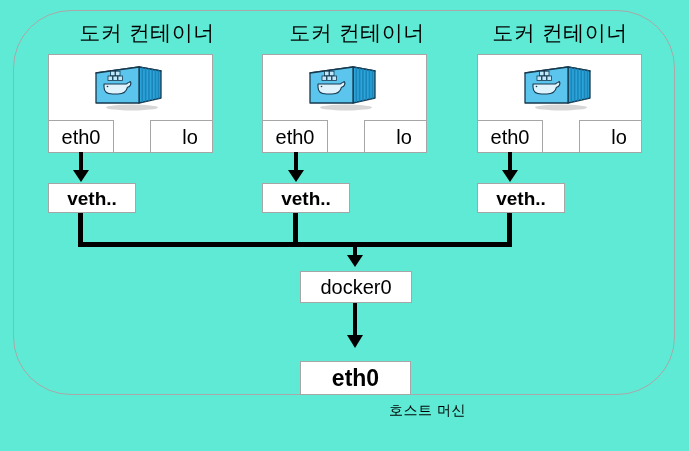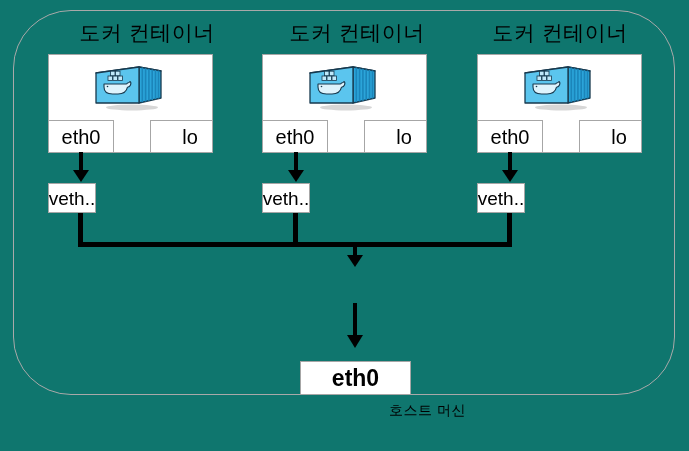--- a/index.html
+++ b/index.html
@@ -1,18 +1,18 @@
 <!DOCTYPE html>
 <html><head>
 <meta charset="utf-8">
 <style>
   html,body { margin:0; padding:0; background:#ffffff; }
   * { box-sizing:border-box; }
   .stage {
-    position:relative; width:689px; height:451px; background:#0f766e;
+    position:relative; width:689px; height:451px; background:#5eead4;
     font-family:"Liberation Sans", sans-serif; color:#000; overflow:hidden;
   }
 
   
   .host-rect {
     position:absolute; left:13px; top:10px; width:662px; height:385px;
     border:1.6px solid #a9a9a9; border-radius:58px; background:transparent;
   }
 
   
@@ -26,21 +26,21 @@
   .o1 { left:48px; } .o2 { left:262px; } .o3 { left:477px; }
 
   
   .small { position:absolute; border:1.3px solid #a6a6a6; background:#fff;
            display:flex; align-items:center; justify-content:center;
            font-size:20px; line-height:1; }
   .eth  { top:120px; width:66px; height:33px; }
   .e1 { left:48px; } .e2 { left:262px; } .e3 { left:477px; }
   .lo   { top:120px; width:63px; height:33px;padding-left:17px; }
   .l1 { left:150px; } .l2 { left:364px; } .l3 { left:579px; }
-  .veth { top:183px; width:48px; height:30px; font-size:19px; }
+  .veth { top:183px; width:88px; height:30px; font-size:19px;font-weight:bold; }
   .v1 { left:48px; } .v2 { left:262px; } .v3 { left:477px; }
 
   
   .dicon { position:absolute; top:63px; width:70px; height:48px; }
   .i1 { left:95px; } .i2 { left:309px; } .i3 { left:524px; }
 
   
   .arrow { position:absolute; width:16px; display:flex; flex-direction:column; align-items:center; }
   .arrow .shaft { width:4.5px; background:#000; }
   .arrow .head  { width:0; height:0;
@@ -139,20 +139,21 @@
   <div class="vline vl1"></div>
   <div class="vline vl2"></div>
   <div class="vline vl3"></div>
   <div class="bus"></div>
 
   <div class="arrow a-mid">
       <div class="shaft"></div>
       <div class="head"></div>
     </div>
 
+  <div class="small docker0">docker0</div>
 
   <div class="arrow a-bot">
       <div class="shaft"></div>
       <div class="head"></div>
     </div>
 
   <div class="host-eth">eth0</div>
 
   <div class="host-label">호스트 머신</div>
 

